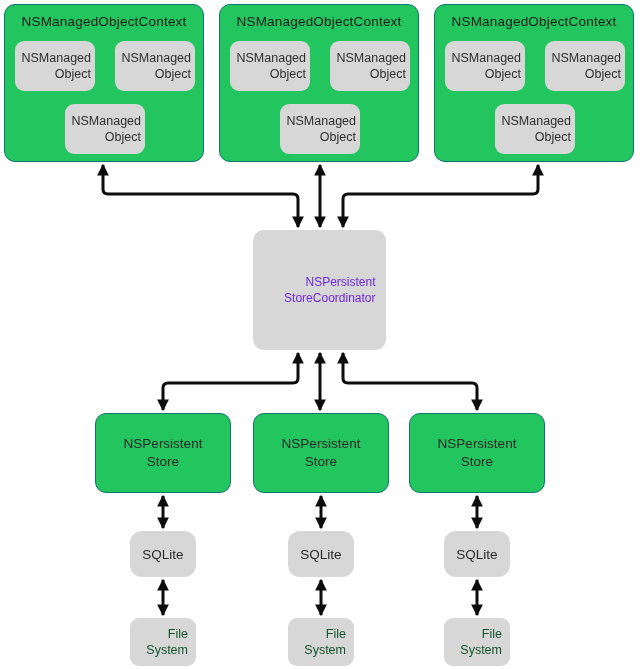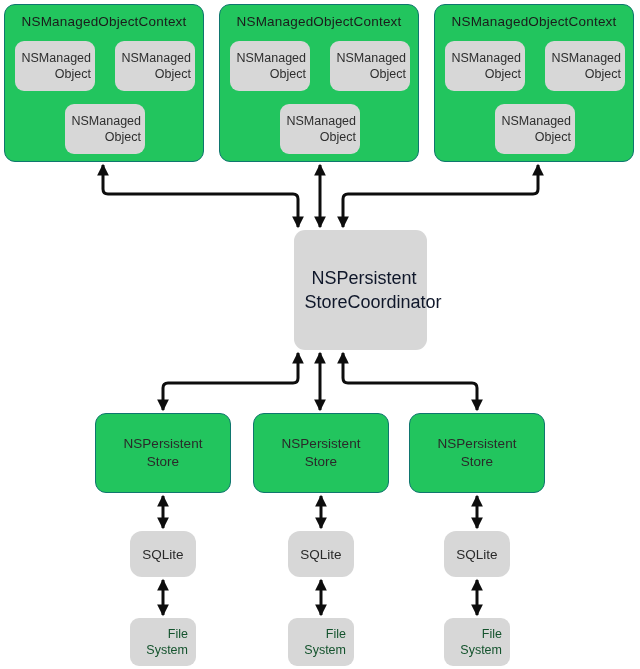--- a/index.html
+++ b/index.html
@@ -49,25 +49,24 @@
     color: #1b1b1b;
     letter-spacing: 0.2px;
   }
   .obj-box {
     font-size: 12.5px;
     line-height: 1.32;
     color: #2e2e2e;
   }
   .obj-box span { max-width: 72px; }
   .coord-box {
-    font-size: 18px;
+    font-size: 12px;
     line-height: 1.34;
-    color: #0f172a;
+    color: #6d28d9;
     border-radius: 11px;
-    margin-left: 41px;
   }
   .coord-box span { max-width: 112px; }
   .store-box {
     display: flex;
     align-items: center;
     justify-content: center;
     text-align: center;
     font-size: 13.5px;
     line-height: 1.34;
     color: #2a2a2a;

